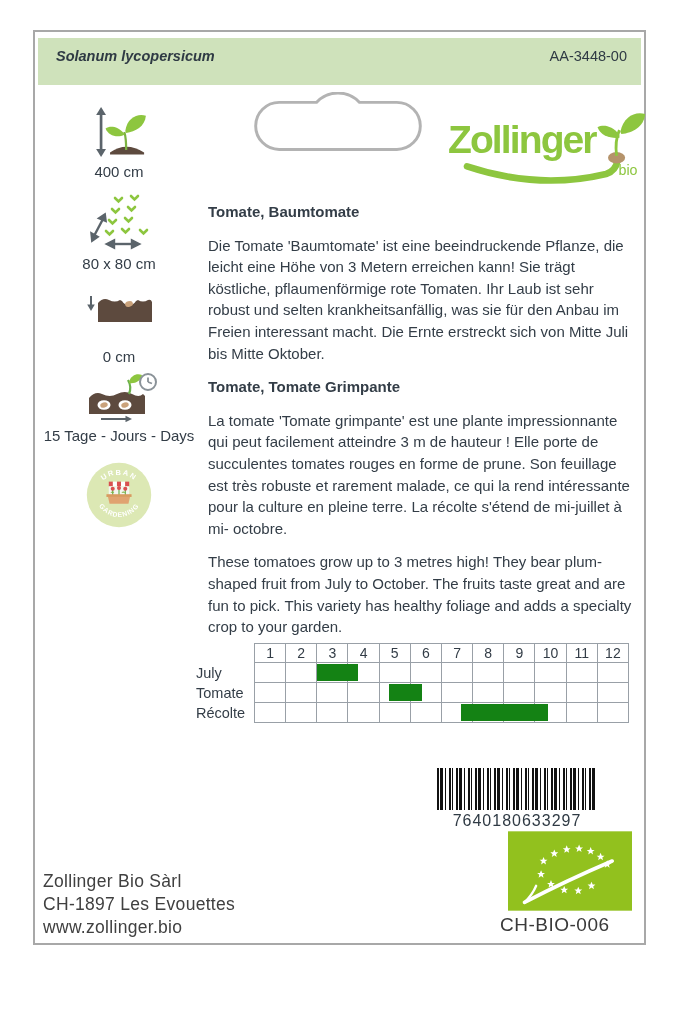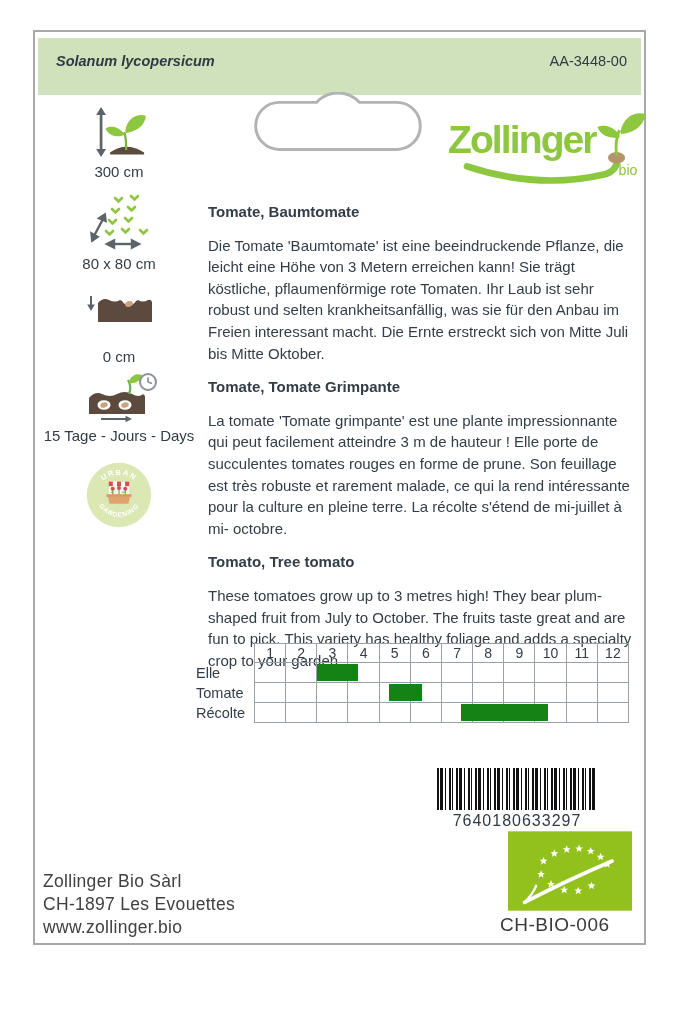--- a/index.html
+++ b/index.html
@@ -7,21 +7,21 @@
     width:676px;height:1024px;background:#ffffff;position:relative;
     font-family:"Liberation Sans",sans-serif;color:#333d47;
     -webkit-font-smoothing:antialiased;
   }
   .packet{
     position:absolute;left:33px;top:30px;width:613px;height:915px;
     border:2px solid #a8a8a8;background:#fff;box-sizing:border-box;
   }
   
   .header-bar{
-    position:absolute;left:3px;top:6px;right:3px;height:57px;
+    position:absolute;left:3px;top:6px;right:3px;height:47px;
     background:#cfe2bb;display:flex;justify-content:space-between;
     align-items:center;padding:0 14px 11px 18px;box-sizing:border-box;
   }
   .species{font-style:italic;font-size:14.5px;font-weight:bold;color:#2f3a44;}
   .sku{font-size:14.5px;color:#2f3a44;margin-left:25px;}
   
   .euro-hole{position:absolute;left:205px;top:60px;width:196px;height:60px;}
   
   .logo{position:absolute;left:413px;top:64px;width:200px;height:94px;}
   
@@ -109,21 +109,21 @@
       <svg width="58" height="52" viewBox="0 0 64 58">
         <line x1="12" y1="8" x2="12" y2="50" stroke="#5b646b" stroke-width="3"></line>
         <polygon points="12,1 6.5,10 17.5,10" fill="#5b646b"></polygon>
         <polygon points="12,57 6.5,48 17.5,48" fill="#5b646b"></polygon>
         <path d="M22 52 Q40 39 60 52 L60 54 H22 Z" fill="#5d4a3e"></path>
         <path d="M40 49 Q40 36 38 29" stroke="#7cb342" stroke-width="2.5" fill="none"></path>
         <path d="M38 31 C30 22 22 22 17 25 C20 33 30 36 38 32 Z" fill="#8dc63f"></path>
         <path d="M39 28 C41 13 53 8 62 11 C61 23 50 29 40 30 Z" fill="#8dc63f"></path>
       </svg>
     </div>
-    <div class="spec-label">300 cm</div>
+    <div class="spec-label">400 cm</div>
   </div>
 
   <div class="spec spec-spacing">
     <div class="icon-wrap">
       <svg width="70" height="58" viewBox="0 0 70 58">
         <g stroke="#8dc63f" stroke-width="2.6" fill="none" stroke-linecap="round">
           <path d="M31 6 l3.5 3.5 3.5 -3.5"></path>  
             <path d="M47 4 l3.5 3.5 3.5 -3.5"></path>
           <path d="M28 17 l3.5 3.5 3.5 -3.5"></path> 
             <path d="M44 15 l3.5 3.5 3.5 -3.5"></path>
@@ -210,21 +210,20 @@
         <path d="M28 44.5 H56 L54 53 H30 Z" fill="#e0a370"></path>
       </g>
     </svg>
   </div>
 
   <div class="descriptions">
     <p class="desc-title">Tomate, Baumtomate</p>
     <p class="desc-body">Die Tomate 'Baumtomate' ist eine beeindruckende Pflanze, die leicht eine Höhe von 3 Metern erreichen kann! Sie trägt köstliche, pflaumenförmige rote Tomaten. Ihr Laub ist sehr robust und selten krankheitsanfällig, was sie für den Anbau im Freien interessant macht. Die Ernte erstreckt sich von Mitte Juli bis Mitte Oktober.</p>
     <p class="desc-title">Tomate, Tomate Grimpante</p>
     <p class="desc-body">La tomate 'Tomate grimpante' est une plante impressionnante qui peut facilement atteindre 3 m de hauteur ! Elle porte de succulentes tomates rouges en forme de prune. Son feuillage est très robuste et rarement malade, ce qui la rend intéressante pour la culture en pleine terre. La récolte s'étend de mi-juillet à mi- octobre.</p>
-    <p class="desc-title">Tomato, Tree tomato</p>
     <p class="desc-body">These tomatoes grow up to 3 metres high! They bear plum-shaped fruit from July to October. The fruits taste great and are fun to pick. This variety has healthy foliage and adds a specialty crop to your garden.</p>
   </div>
 
   <div class="calendar">
     <div class="cal-row">
       <div class="cal-label"></div>
       <div class="cal-grid-row">
           <div class="cal-cell">1</div>
           <div class="cal-cell">2</div>
           <div class="cal-cell">3</div>
@@ -233,21 +232,21 @@
           <div class="cal-cell">6</div>
           <div class="cal-cell">7</div>
           <div class="cal-cell">8</div>
           <div class="cal-cell">9</div>
           <div class="cal-cell">10</div>
           <div class="cal-cell">11</div>
           <div class="cal-cell">12</div>
         </div>
     </div>
     <div class="cal-row">
-      <div class="cal-label">Elle</div>
+      <div class="cal-label">July</div>
       <div class="cal-grid-row cal-data-row">
           <div class="cal-cell"></div>
           <div class="cal-cell"></div>
           <div class="cal-cell"></div>
           <div class="cal-cell"></div>
           <div class="cal-cell"></div>
           <div class="cal-cell"></div>
           <div class="cal-cell"></div>
           <div class="cal-cell"></div>
           <div class="cal-cell"></div>

